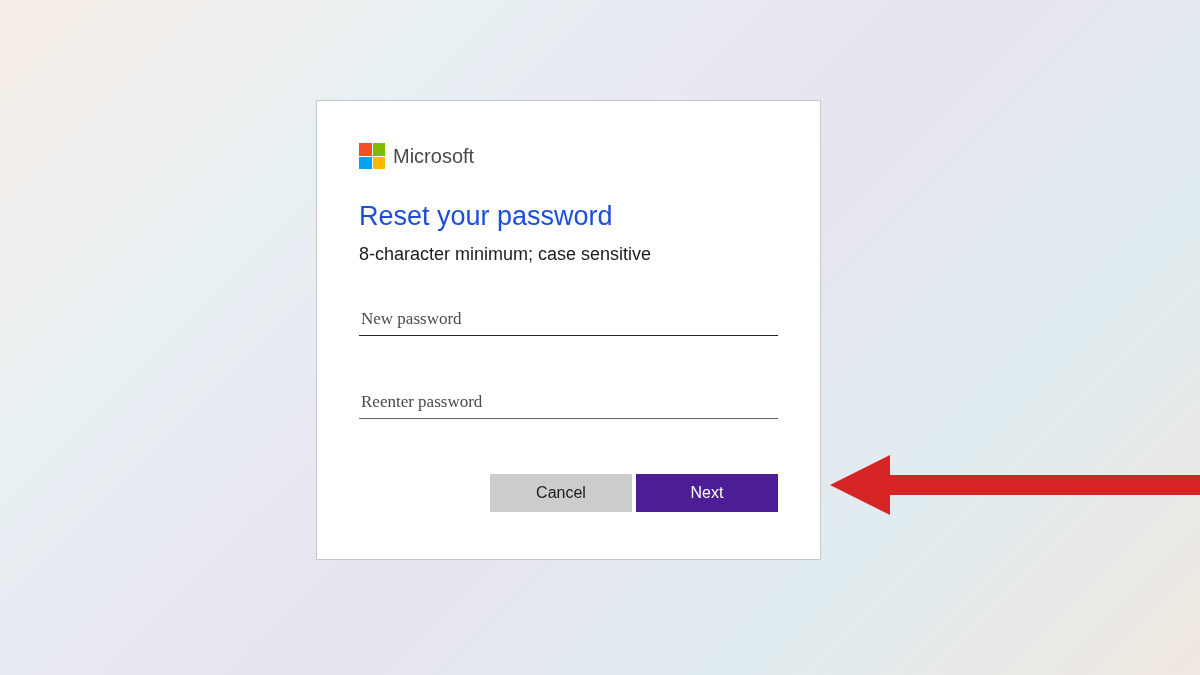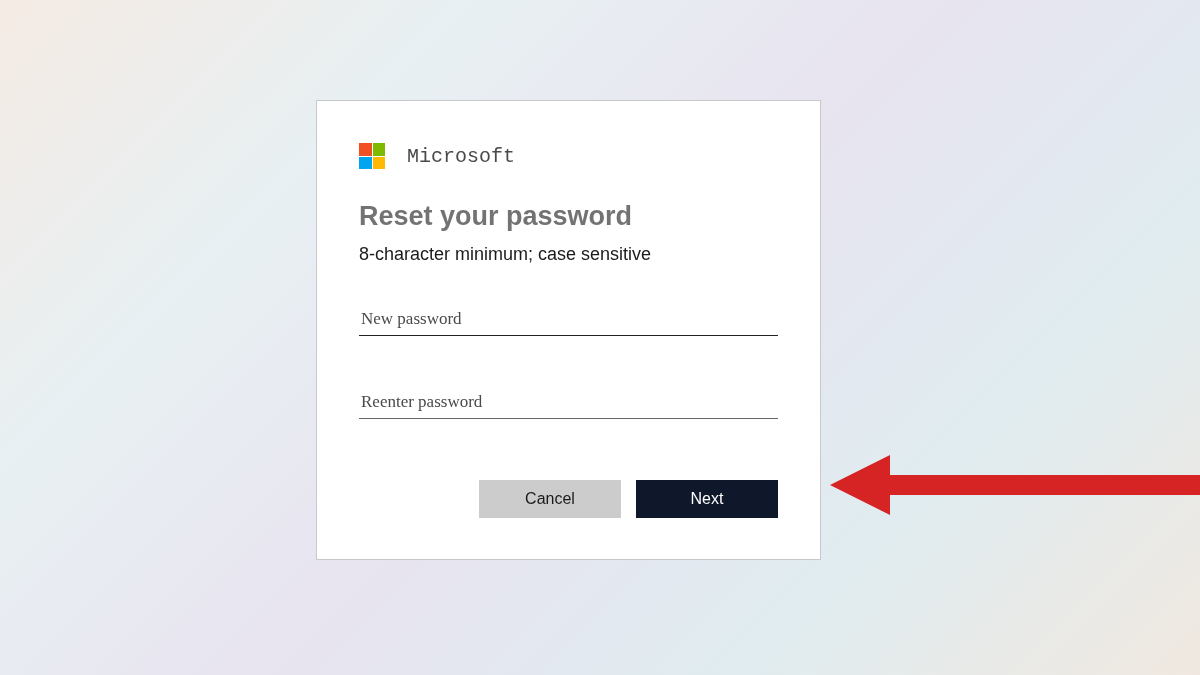--- a/index.html
+++ b/index.html
@@ -21,45 +21,44 @@
       top: 100px;
       width: 505px;
       height: 460px;
       background: #ffffff;
       border: 1px solid #c8c8c8;
       padding: 42px 42px 30px 42px;
     }
     .brand-row {
       display: flex;
       align-items: center;
-      gap: 22px;
+      gap: 8px;
       margin-bottom: 32px;
-      font-family: Liberation Mono, monospace;
     }
     .ms-logo {
       width: 26px;
       height: 26px;
       display: grid;
       grid-template-columns: 1fr 1fr;
       grid-template-rows: 1fr 1fr;
       gap: 1px;
     }
     .ms-logo .sq1 { background: #f25022; }
     .ms-logo .sq2 { background: #7fba00; }
     .ms-logo .sq3 { background: #00a4ef; }
     .ms-logo .sq4 { background: #ffb900; }
     .brand-text {
       font-size: 20px;
       color: #4a4a4a;
       font-weight: 400;
     }
     .heading {
       font-size: 27px;
-      font-weight: 700;
-      color: #737373;
+      font-weight: 400;
+      color: #1d4ed8;
       margin-bottom: 12px;
     }
     .subtext {
       font-size: 18px;
       color: #1b1b1b;
       margin-bottom: 38px;
     }
     .field {
       width: 100%;
       border: none;
@@ -74,37 +73,37 @@
     }
     .field::placeholder {
       color: #4a4a4a;
     }
     .field.focused {
       border-bottom: 1px solid #222222;
     }
     .button-row {
       display: flex;
       justify-content: flex-end;
-      gap: 15px;
-      margin-top: 11px;
+      gap: 4px;
+      margin-top: 5px;
     }
     .btn {
       width: 142px;
       height: 38px;
       border: none;
       font-size: 16px;
       font-family: inherit;
       cursor: pointer;
     }
     .btn-secondary {
       background: #cccccc;
       color: #1b1b1b;
     }
     .btn-primary {
-      background: #0f172a;
+      background: #4c1d95;
       color: #ffffff;
     }
     .arrow-annotation {
       position: absolute;
       left: 830px;
       top: 440px;
       pointer-events: none;
     }
   </style>
 </head>

